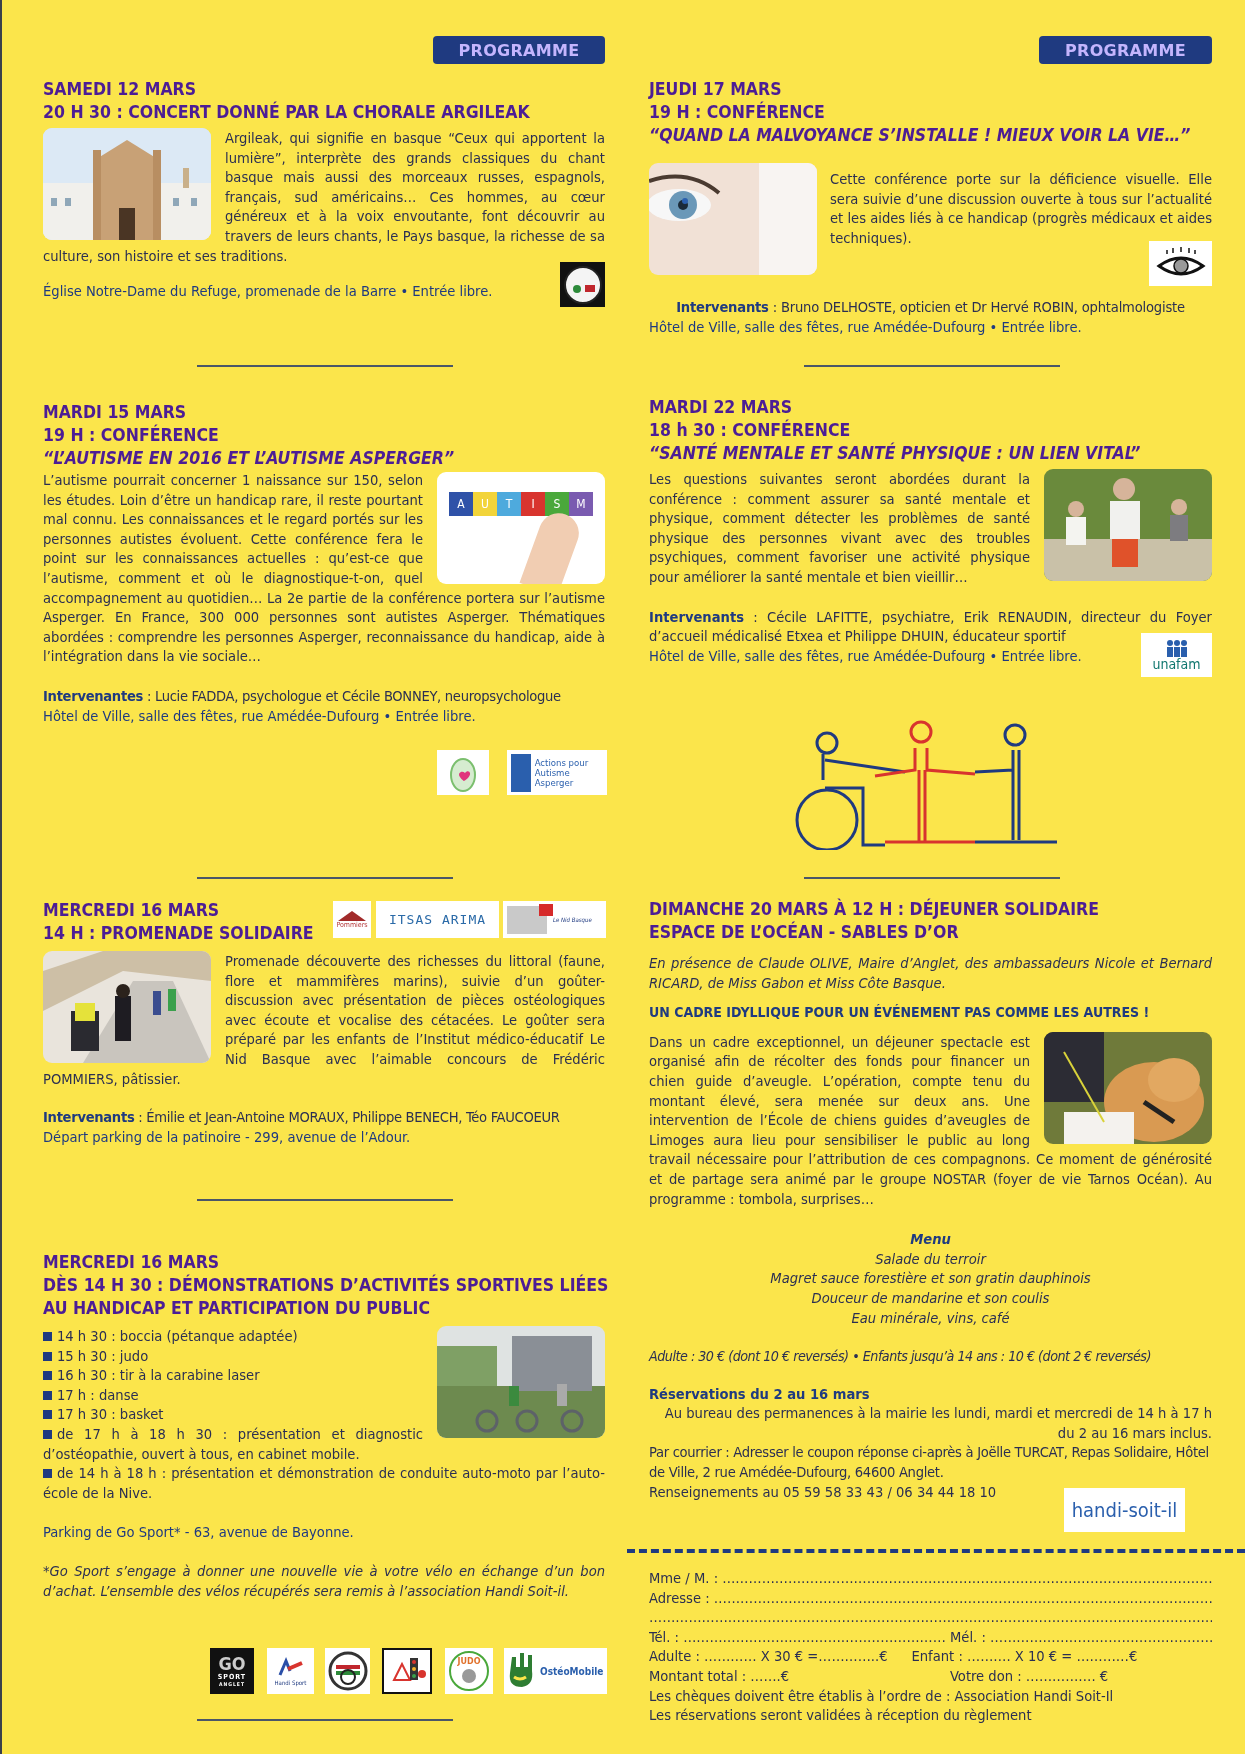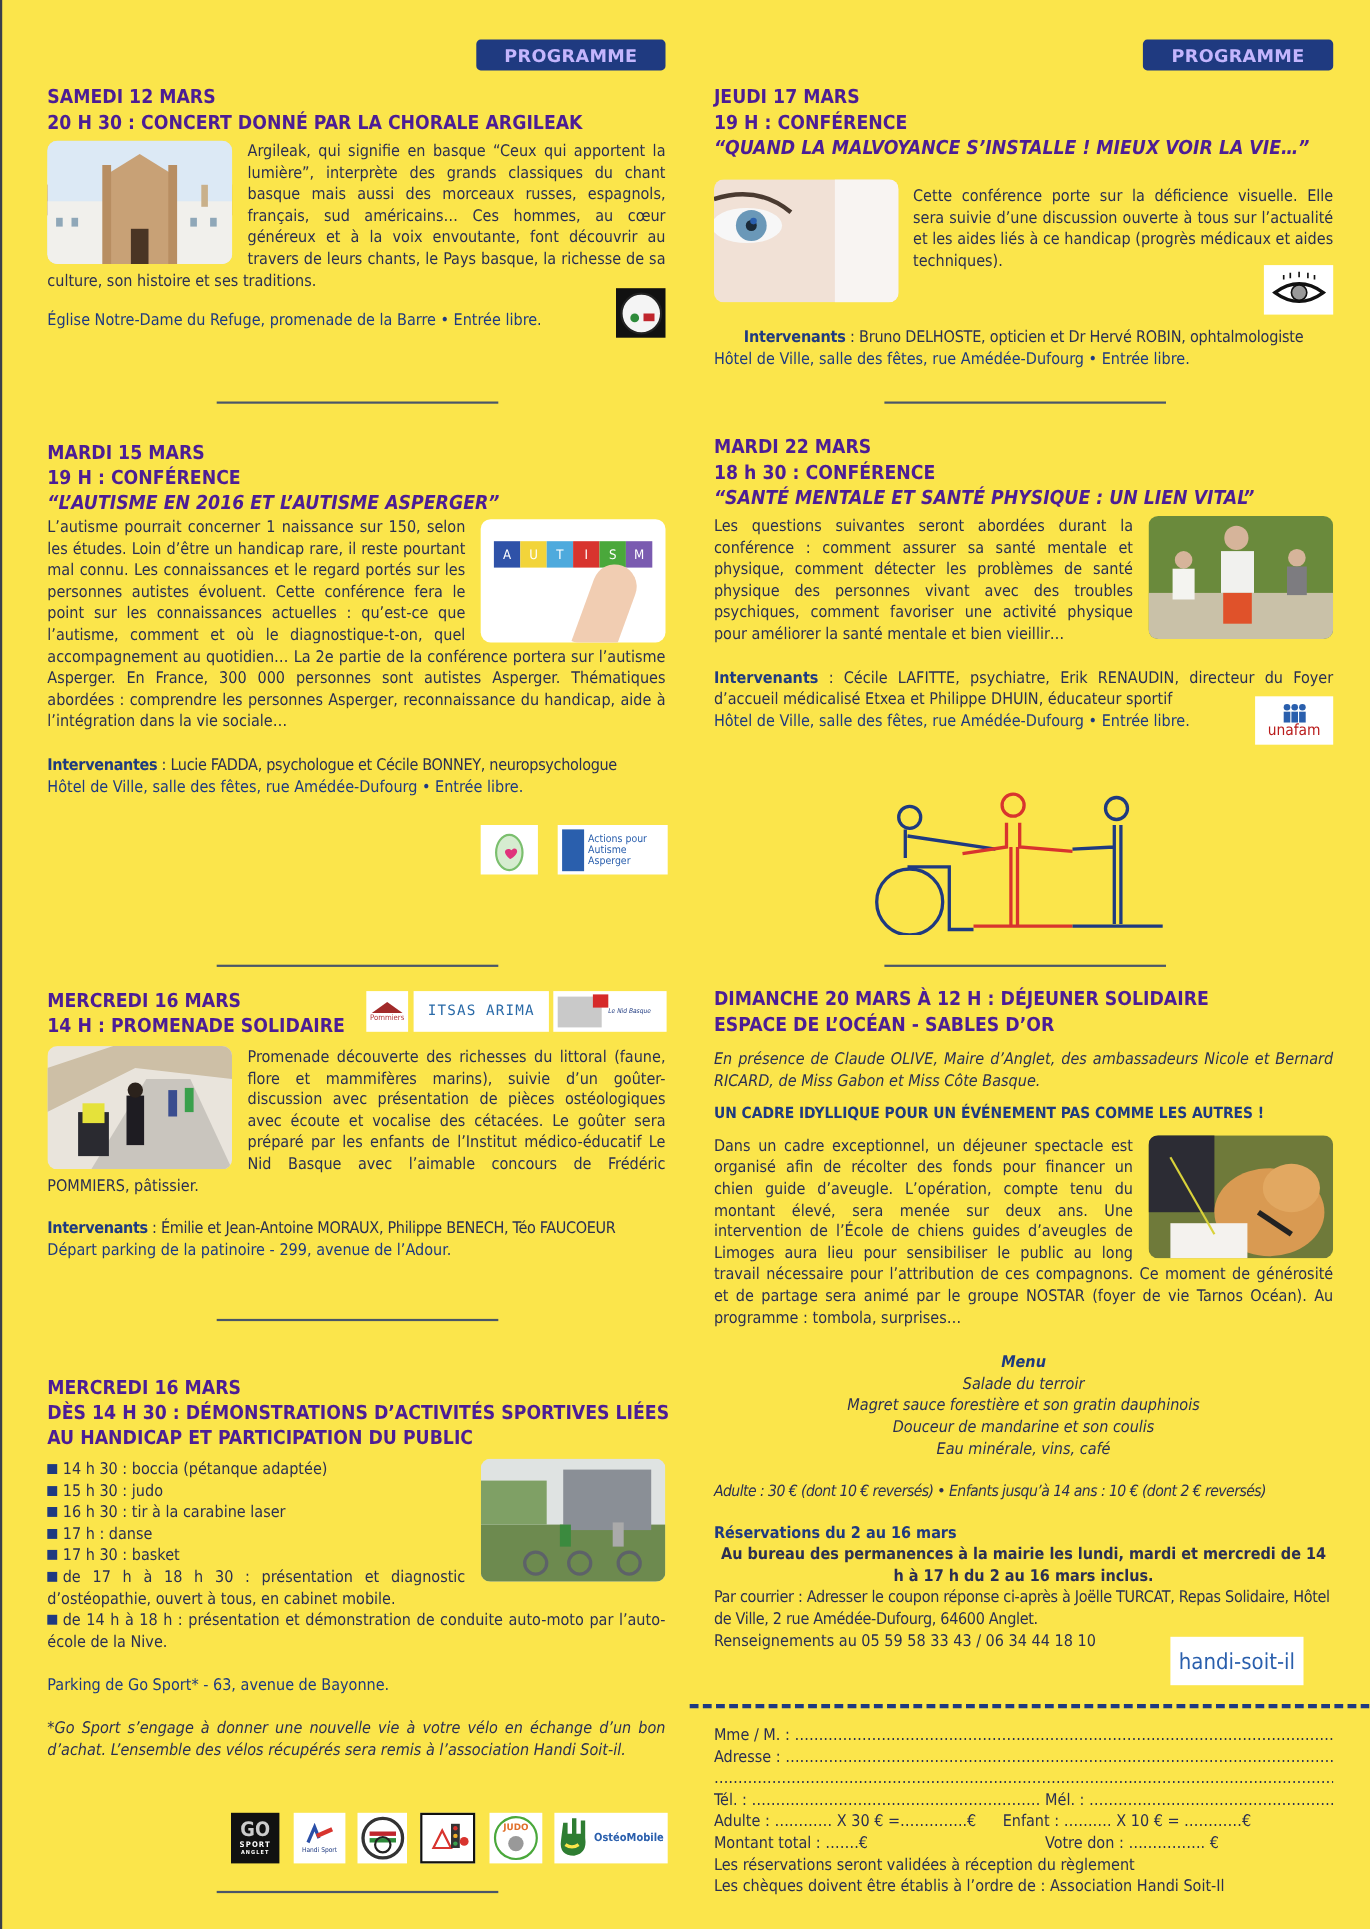--- a/index.html
+++ b/index.html
@@ -298,21 +298,21 @@
   <svg width="24" height="18" viewBox="0 0 24 18">
       <g fill="#2a5fad">
         <circle cx="5" cy="4" r="3"></circle>
         <circle cx="12" cy="4" r="3"></circle>
         <circle cx="19" cy="4" r="3"></circle>
         <rect x="2" y="8" width="6" height="10"></rect>
         <rect x="9" y="8" width="6" height="10"></rect>
         <rect x="16" y="8" width="6" height="10"></rect>
       </g>
     </svg>
-  <span style="font-size:14px;color:#b91c1c;line-height:14px;">unafam</span>
+  <span style="font-size:14px;color:#0f766e;line-height:14px;">unafam</span>
 </div>
 
 <div class="abs" style="left:795px;top:710px;width:270px;height:140px;">
   <svg width="270" height="140" viewBox="0 0 270 140">
     <g fill="none" stroke-width="3">
       <circle cx="32" cy="33" r="10" stroke="#1f3a80"></circle>
       <path d="M28 44 L28 70 M30 50 L110 62" stroke="#1f3a80"></path>
       <circle cx="32" cy="110" r="30" stroke="#1f3a80"></circle>
       <path d="M30 78 L68 78 L68 135 L90 135" stroke="#1f3a80"></path>
       <circle cx="126" cy="22" r="10" stroke="#d8342e"></circle>
@@ -346,32 +346,32 @@
   </div>
   <div class="menu" style="margin-top:21px;">
     <div class="bold">Menu</div>
     <div>Salade du terroir</div>
     <div>Magret sauce forestière et son gratin dauphinois</div>
     <div>Douceur de mandarine et son coulis</div>
     <div>Eau minérale, vins, café</div>
   </div>
   <p class="p it" style="margin-top:20px;white-space:nowrap;letter-spacing:-0.5px;font-size:14.2px;">Adulte : 30 € (dont 10 € reversés) • Enfants jusqu’à 14 ans : 10 € (dont 2 € reversés)</p>
   <p class="p bold" style="margin-top:17px;">Réservations du 2 au 16 mars</p>
-  <p class="p" style="text-align:center;font-weight:bold;">Au bureau des permanences à la mairie les lundi, mardi et mercredi de 14 h à 17 h du 2 au 16 mars inclus.</p>
+  <p class="p" style="text-align:right;">Au bureau des permanences à la mairie les lundi, mardi et mercredi de 14 h à 17 h du 2 au 16 mars inclus.</p>
   <p class="p" style="text-align:left;letter-spacing:-0.3px;">Par courrier : Adresser le coupon réponse ci-après à Joëlle TURCAT, Repas Solidaire, Hôtel de Ville, 2 rue Amédée-Dufourg, 64600 Anglet.</p>
   <p class="p" style="text-align:left;">Renseignements au 05 59 58 33 43 / 06 34 44 18 10</p>
 </div>
 <div class="logo" style="left:1064px;top:1488px;width:121px;height:44px;">
   <span style="font-size:20px;color:#2a5fad;">handi-soit-il</span>
 </div>
 
 <div class="dash" style="left:627px;top:1549px;width:618px;"></div>
 
 <div class="col" style="left:649px;top:1568px;width:563px;">
   <div class="form-line"><span>Mme / M. : </span>…………………………………………………………………………………………………………</div>
   <div class="form-line"><span>Adresse : </span>……………………………………………………………………………………………………………</div>
   <div class="form-line">……………………………………………………………………………………………………………………</div>
   <div class="form-line"><span>Tél. : </span>……………………………………………………<span> Mél. : </span>………………………………………………………</div>
   <div class="form-line"><span>Adulte : ………… X 30 € =…………..€</span><span style="display:inline-block;width:24px;"></span><span>Enfant : ………. X 10 € = …………€</span></div>
   <div class="form-line"><span style="display:inline-block;width:301px;">Montant total : …….€</span><span>Votre don : ……………. €</span></div>
+  <div class="form-line">Les chèques doivent être établis à l’ordre de : Association Handi Soit-Il</div>
   <div class="form-line">Les réservations seront validées à réception du règlement</div>
-  <div class="form-line">Les chèques doivent être établis à l’ordre de : Association Handi Soit-Il</div>
 </div>
 
 </body></html>

